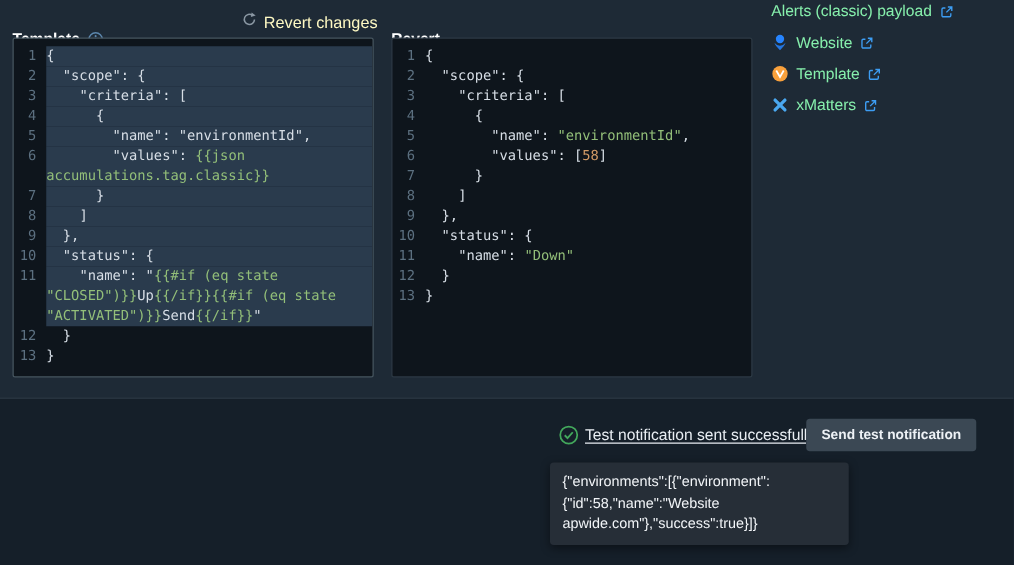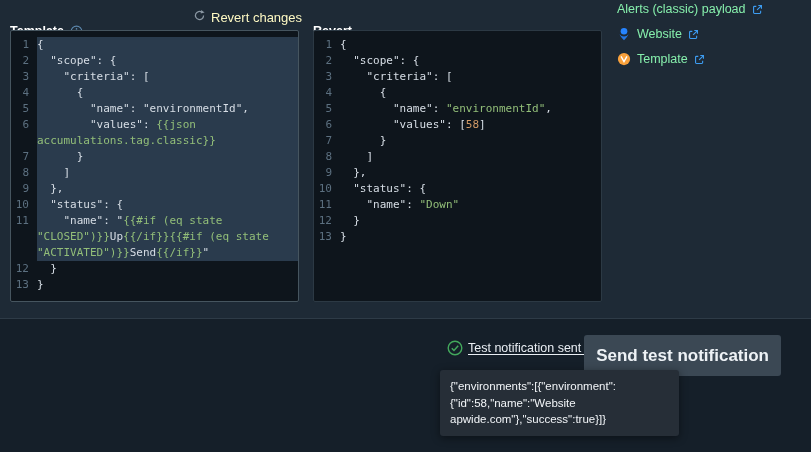--- a/index.html
+++ b/index.html
@@ -51,23 +51,23 @@
     position:absolute; left:0; right:0; top:318px; bottom:0;
     background:#151f29; border-top:1px solid #2e3b47;
   }
   .check-icon { position:absolute; left:447px; top:340px; }
   .status-text {
     position:absolute; left:468px; top:341px;
     font-size:12.5px; color:#e9eef3;
     text-decoration:underline; text-underline-offset:2px;
   }
   .send-btn {
-    position:absolute; right:30px; top:335px; height:41px;
+    position:absolute; right:30px; top:335px; height:26px;
     padding:0 12px; background:#3b4854; border:none; border-radius:3px;
-    color:#eef2f6; font-size:17px; font-weight:600; cursor:pointer;
+    color:#eef2f6; font-size:11px; font-weight:600; cursor:pointer;
     font-family:"Liberation Sans", sans-serif;
   }
   .response-tooltip {
     position:absolute; left:440px; top:370px; width:239px;
     background:#262e37; border-radius:3px; padding:8px 10px;
     color:#f2f5f8; font-size:11.5px; line-height:1.45;
     box-shadow:0 2px 8px rgba(0,0,0,.45);
     word-wrap:break-word;
   }
 </style>
@@ -226,20 +226,33 @@
       <path d="M5.5 3H3.2A1.2 1.2 0 0 0 2 4.2v6.6A1.2 1.2 0 0 0 3.2 12h6.6A1.2 1.2 0 0 0 11 10.8V8.5" fill="none" stroke="#3d9df3" stroke-width="1.4"></path>
       <path d="M8 2h4v4M12 2 6.5 7.5" fill="none" stroke="#3d9df3" stroke-width="1.4"></path>
     </svg>
   </a>
   <a class="link-item">
     <svg width="14" height="14" viewBox="0 0 16 16">
       <circle cx="8" cy="8" r="7" fill="#f9a13c"></circle>
       <path d="M4.6 5l3.4 6 3.4-6" stroke="#ffffff" stroke-width="1.6" fill="none"></path>
     </svg>
     <span>Template</span>
+    <svg class="ext" width="11" height="11" viewBox="0 0 14 14">
+      <path d="M5.5 3H3.2A1.2 1.2 0 0 0 2 4.2v6.6A1.2 1.2 0 0 0 3.2 12h6.6A1.2 1.2 0 0 0 11 10.8V8.5" fill="none" stroke="#3d9df3" stroke-width="1.4"></path>
+      <path d="M8 2h4v4M12 2 6.5 7.5" fill="none" stroke="#3d9df3" stroke-width="1.4"></path>
+    </svg>
+  </a>
+  <a class="link-item">
+    <svg width="14" height="14" viewBox="0 0 16 16">
+      <g stroke="#4aa8f0" stroke-width="3" stroke-linecap="round">
+        <path d="M3.5 3.5l9 9"></path>
+          <path d="M12.5 3.5l-9 9"></path>
+      </g>
+    </svg>
+    <span>xMatters</span>
     <svg class="ext" width="11" height="11" viewBox="0 0 14 14">
       <path d="M5.5 3H3.2A1.2 1.2 0 0 0 2 4.2v6.6A1.2 1.2 0 0 0 3.2 12h6.6A1.2 1.2 0 0 0 11 10.8V8.5" fill="none" stroke="#3d9df3" stroke-width="1.4"></path>
       <path d="M8 2h4v4M12 2 6.5 7.5" fill="none" stroke="#3d9df3" stroke-width="1.4"></path>
     </svg>
   </a>
 </div>
 
 <div class="footer-bar"></div>
 
 <span class="check-icon">

